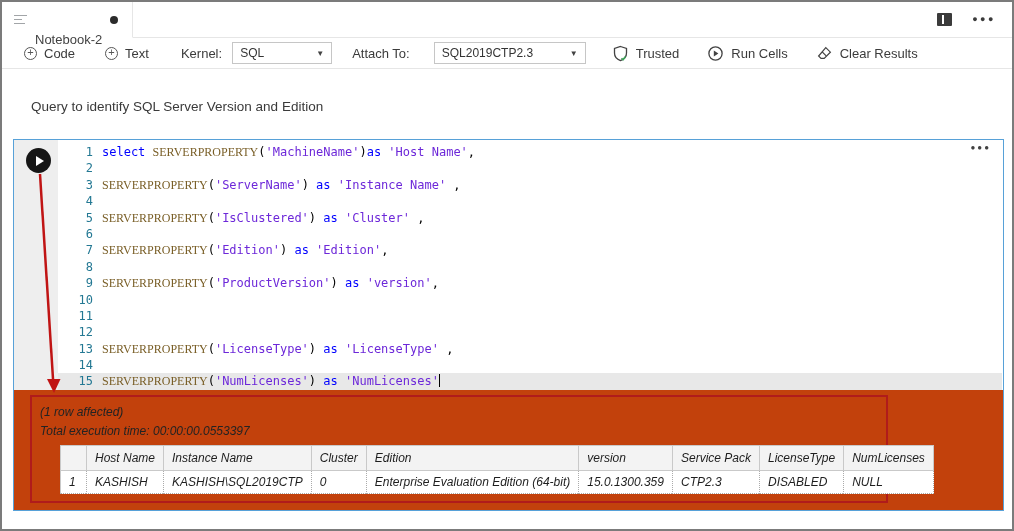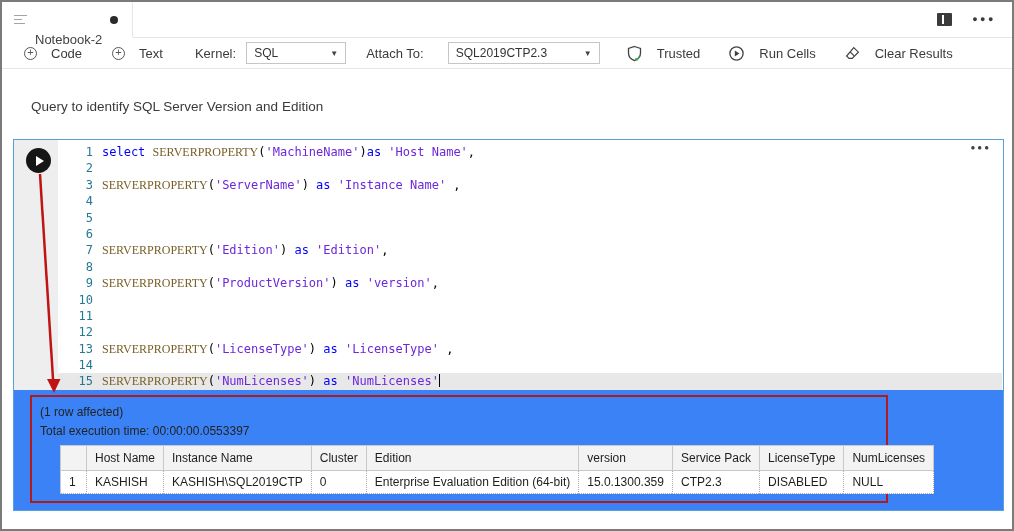--- a/index.html
+++ b/index.html
@@ -17,21 +17,21 @@
   .nb-icon i:nth-child(1){ width:13px; } .nb-icon i:nth-child(2){ width:8px; } .nb-icon i:nth-child(3){ width:11px; }
   .tab-title { font-size:13px; color:#424242;margin-top:40px; }
   .dirty-dot { width:8px; height:8px; border-radius:50%; background:#2b2b2b; }
   .tab-actions { margin-left:auto; display:flex; align-items:center; gap:20px; padding-right:16px; }
   .split-icon { position:relative; width:15px; height:13px; background:#3b3b3b; border-radius:1px; }
   .split-icon::after { content:""; position:absolute; left:5px; top:2px; width:2px; height:9px; background:#fff; }
   .dots { color:#3b3b3b; font-size:9px; letter-spacing:2.5px; line-height:1; }
   
   .toolbar { height:31px; display:flex; align-items:center; padding-left:22px; border-bottom:1px solid #e6e6e6;
              font-size:13px; color:#3b3b3b; background:#fff; }
-  .tb-item { display:flex; align-items:center; gap:14px; cursor:default; }
+  .tb-item { display:flex; align-items:center; gap:7px; cursor:default; }
   .plus-circle { display:inline-flex; align-items:center; justify-content:center; width:13px; height:13px;
                  border:1px solid #565656; border-radius:50%; font-size:11px; line-height:1; color:#565656; }
   .plus-circle::before { content:"+"; margin-top:-1px; }
   .tb-label { color:#3b3b3b; }
   .dd { display:flex; align-items:center; height:22px; border:1px solid #c6c6c6; background:#fff;
         padding:0 7px; font-size:12px; color:#333; cursor:default; }
   .dd .caret { margin-left:auto; font-size:8px; color:#424242; padding-left:8px; }
   
   .notebook { position:relative; height:461px; background:#fff; }
   .text-cell { position:absolute; left:29px; top:30px; font-size:13.5px; color:#3a3a3a; }
@@ -46,21 +46,21 @@
   .cell-more { position:absolute; right:12px; top:3px; color:#424242; font-size:8px; letter-spacing:2px; cursor:pointer; }
   .code-area { position:absolute; left:44px; top:4px; right:1px; }
   .code-line { display:flex; height:16.4px; line-height:16.4px;
                font-family:"DejaVu Sans Mono", monospace; font-size:12px; white-space:pre; }
   .code-line.current { background:#e8e8e8; }
   .line-num { width:44px; text-align:right; padding-right:9px; color:#237893; flex:none; }
   .line-code { color:#000; }
   .tk-kw { color:#0000ff; } .tk-fn { color:#795e26;font-family:Liberation Serif, serif; } .tk-str { color:#6d28d9; } .tk-pl { color:#000; }
   .cursor { display:inline-block; width:1.5px; height:13px; background:#000; vertical-align:-2px; }
   
-  .results { position:absolute; left:0; top:250px; right:0; bottom:0; background:#3b82f6; }
+  .results { position:absolute; left:0; top:250px; right:0; bottom:0; background:#c2410c;font-style:italic; }
   .red-box { position:absolute; left:16px; top:5px; width:858px; height:108px; border:2px solid #b01b1b; }
   .messages { padding:6px 0 0 10px; font-size:12px; color:#232323; line-height:19px; }
   .grid { position:absolute; left:46px; top:55px; border-collapse:separate; border-spacing:0;
           font-size:12px; color:#1e1e1e; }
   .grid th { background:#f3f3f3; font-weight:400; text-align:left; padding:5px 8px; white-space:nowrap;
              border-top:1px solid #c9c9c9; border-left:1px solid #c9c9c9; border-bottom:1px solid #c9c9c9; }
   .grid th:last-child { border-right:1px solid #c9c9c9; }
   .grid td { background:#fff; padding:4px 8px; white-space:nowrap;
              border-left:1px dotted #ababab; border-bottom:1px dotted #ababab; }
   .grid td:first-child { border-left:1px solid #c9c9c9; }
@@ -144,21 +144,21 @@
       <div class="run-button">
         <span class="tri"></span>
       </div>
       <span class="cell-more">●●●</span>
 
       <div class="code-area" id="code-lines">
           <div class="code-line"><span class="line-num">1</span><span class="line-code"><span class="tk-kw">select</span><span class="tk-pl"> </span><span class="tk-fn">SERVERPROPERTY</span><span class="tk-pl">(</span><span class="tk-str">'MachineName'</span><span class="tk-pl">)</span><span class="tk-kw">as</span><span class="tk-pl"> </span><span class="tk-str">'Host Name'</span><span class="tk-pl">,</span></span></div>
           <div class="code-line"><span class="line-num">2</span><span class="line-code"></span></div>
           <div class="code-line"><span class="line-num">3</span><span class="line-code"><span class="tk-fn">SERVERPROPERTY</span><span class="tk-pl">(</span><span class="tk-str">'ServerName'</span><span class="tk-pl">) </span><span class="tk-kw">as</span><span class="tk-pl"> </span><span class="tk-str">'Instance Name'</span><span class="tk-pl"> ,</span></span></div>
           <div class="code-line"><span class="line-num">4</span><span class="line-code"></span></div>
-          <div class="code-line"><span class="line-num">5</span></div>
+          <div class="code-line"><span class="line-num">5</span><span class="line-code"><span class="tk-fn">SERVERPROPERTY</span><span class="tk-pl">(</span><span class="tk-str">'IsClustered'</span><span class="tk-pl">) </span><span class="tk-kw">as</span><span class="tk-pl"> </span><span class="tk-str">'Cluster'</span><span class="tk-pl"> ,</span></span></div>
           <div class="code-line"><span class="line-num">6</span><span class="line-code"></span></div>
           <div class="code-line"><span class="line-num">7</span><span class="line-code"><span class="tk-fn">SERVERPROPERTY</span><span class="tk-pl">(</span><span class="tk-str">'Edition'</span><span class="tk-pl">) </span><span class="tk-kw">as</span><span class="tk-pl"> </span><span class="tk-str">'Edition'</span><span class="tk-pl">,</span></span></div>
           <div class="code-line"><span class="line-num">8</span><span class="line-code"></span></div>
           <div class="code-line"><span class="line-num">9</span><span class="line-code"><span class="tk-fn">SERVERPROPERTY</span><span class="tk-pl">(</span><span class="tk-str">'ProductVersion'</span><span class="tk-pl">) </span><span class="tk-kw">as</span><span class="tk-pl"> </span><span class="tk-str">'version'</span><span class="tk-pl">,</span></span></div>
           <div class="code-line"><span class="line-num">10</span><span class="line-code"></span></div>
           <div class="code-line"><span class="line-num">11</span></div>
           <div class="code-line"><span class="line-num">12</span><span class="line-code"></span></div>
           <div class="code-line"><span class="line-num">13</span><span class="line-code"><span class="tk-fn">SERVERPROPERTY</span><span class="tk-pl">(</span><span class="tk-str">'LicenseType'</span><span class="tk-pl">) </span><span class="tk-kw">as</span><span class="tk-pl"> </span><span class="tk-str">'LicenseType'</span><span class="tk-pl"> ,</span></span></div>
           <div class="code-line"><span class="line-num">14</span><span class="line-code"></span></div>
           <div class="code-line current"><span class="line-num">15</span><span class="line-code"><span class="tk-fn">SERVERPROPERTY</span><span class="tk-pl">(</span><span class="tk-str">'NumLicenses'</span><span class="tk-pl">) </span><span class="tk-kw">as</span><span class="tk-pl"> </span><span class="tk-str">'NumLicenses'</span><span class="cursor"></span></span></div>

